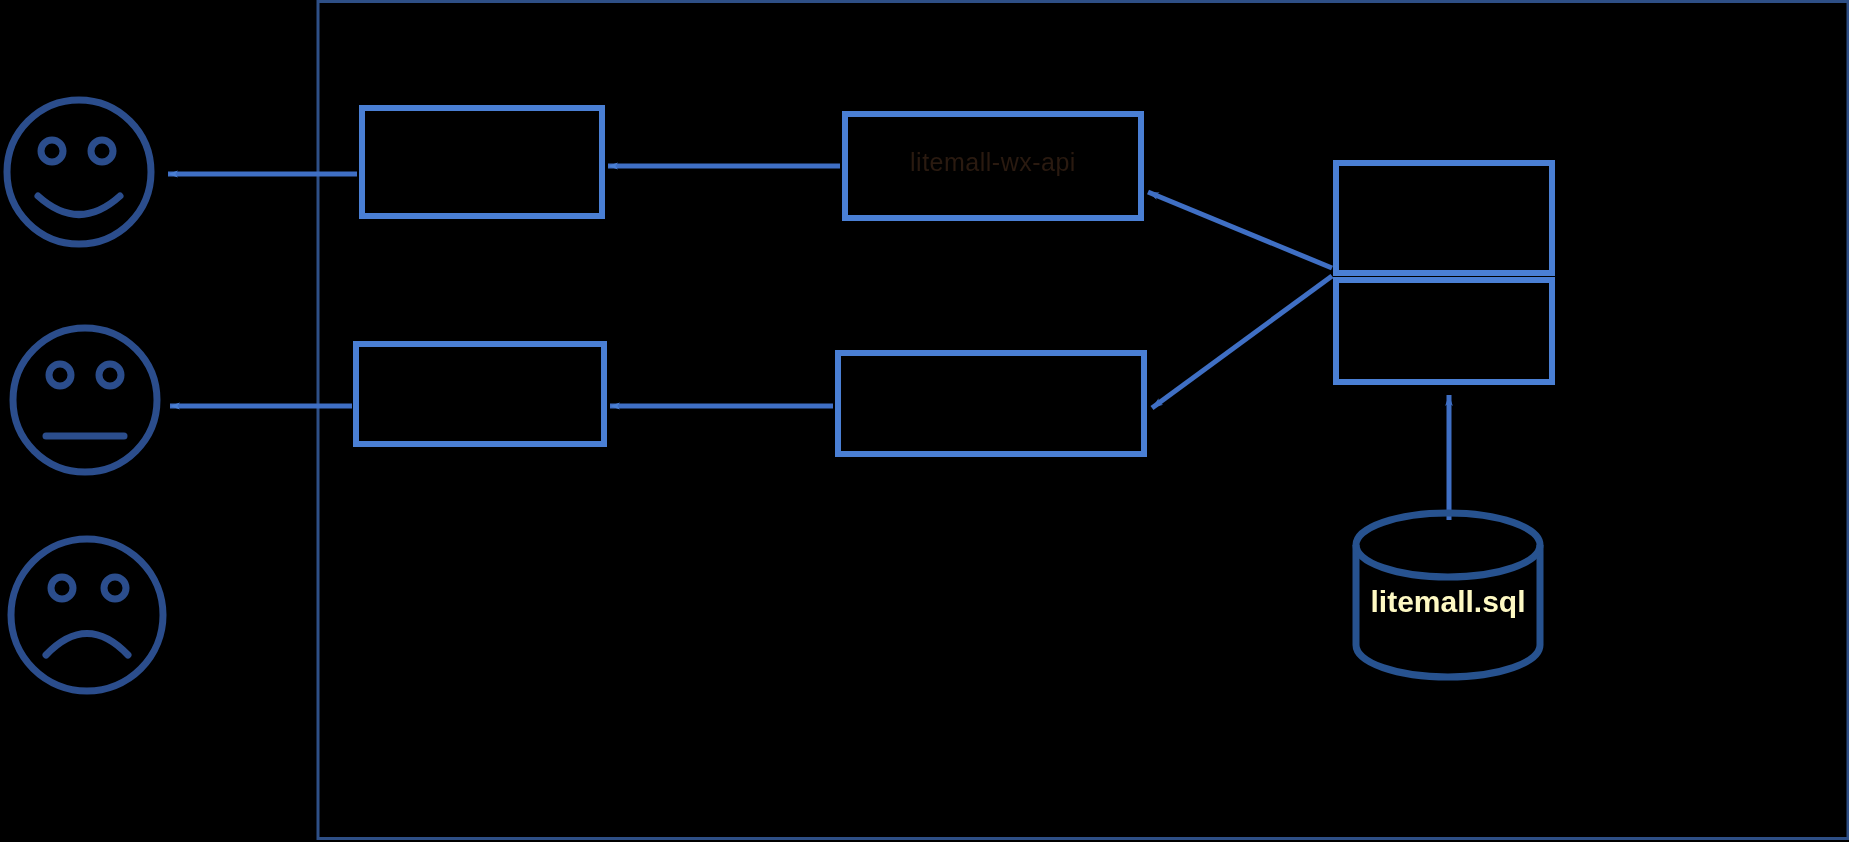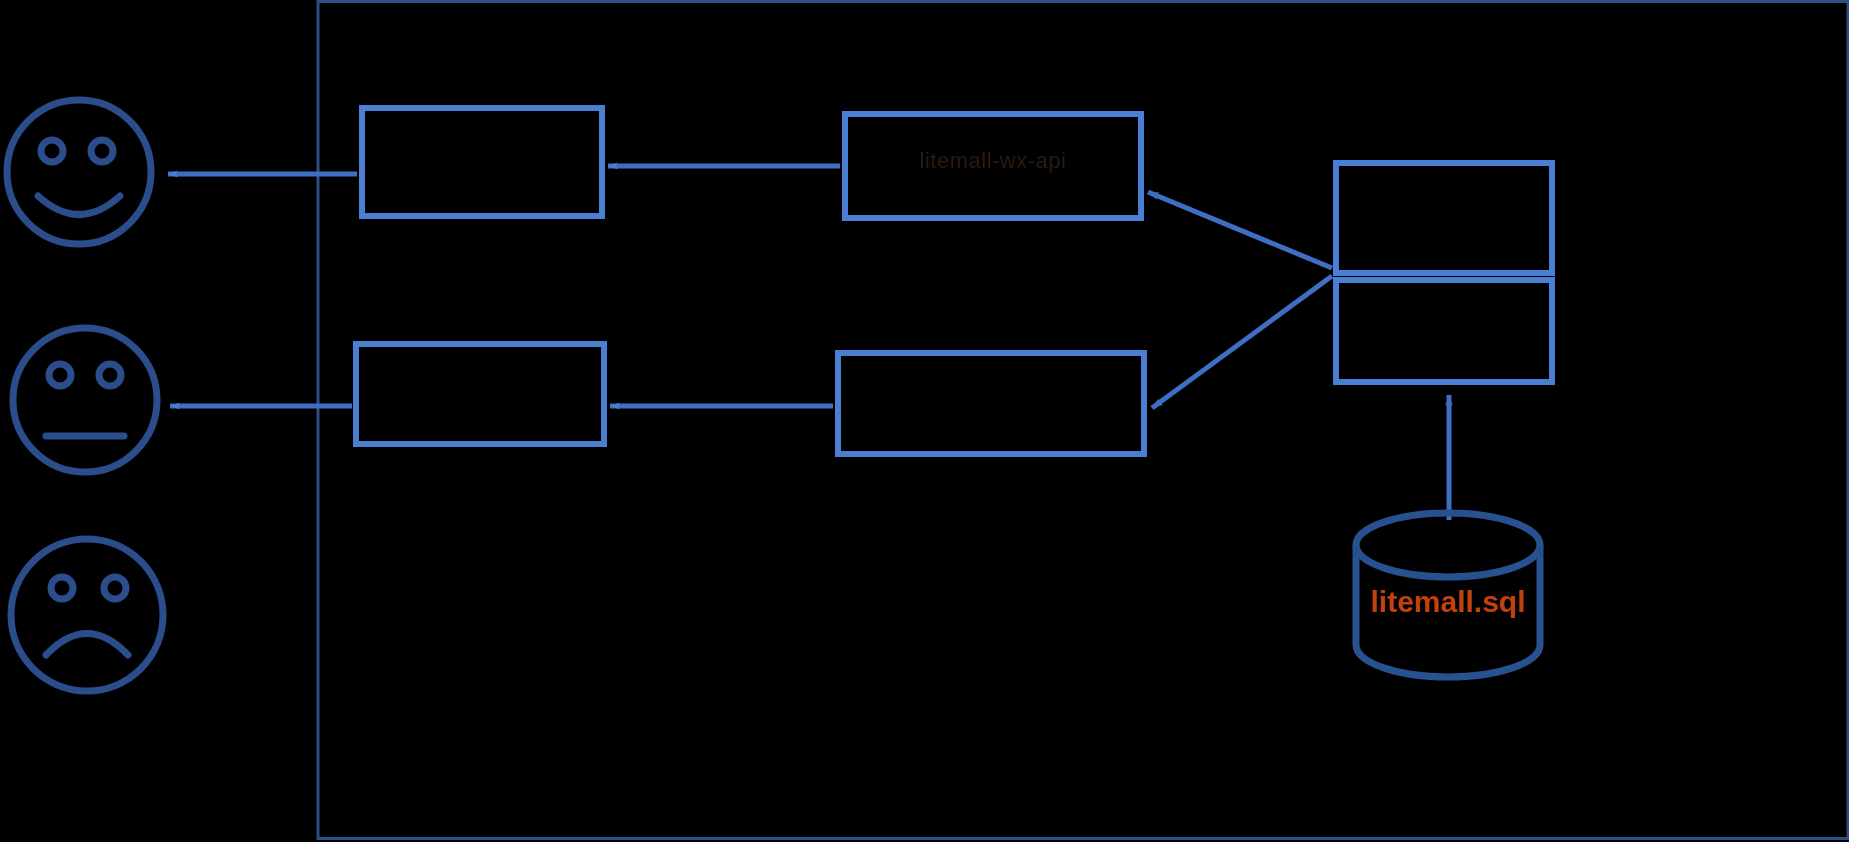--- a/index.html
+++ b/index.html
@@ -74,18 +74,18 @@
 
     <line x1="1449" y1="520" x2="1449" y2="395" stroke="#3f6fc4" stroke-width="5" marker-end="url(#ahd)"></line>
 
     <g fill="none" stroke="#27528f" stroke-width="7">
       <path d="M1356,545 L1356,645 A92,32 0 0 0 1540,645 L1540,545"></path>
       <ellipse cx="1448" cy="545" rx="92" ry="32"></ellipse>
     </g>
   </svg>
 
   <div class="lbl" style="left:845px;top:148px;width:296px;text-align:center;
-              color:#2a1a10;font-size:22px;letter-spacing:0.5px;">litemall-wx-api</div>
+              color:#2a1a10;font-size:25px;letter-spacing:0.5px;">litemall-wx-api</div>
 
   <div class="lbl" style="left:1356px;top:585px;width:184px;text-align:center;
-              color:#c2410c;font-size:30px;font-weight:bold;">litemall.sql</div>
+              color:#fef9c3;font-size:30px;font-weight:bold;">litemall.sql</div>
 
 </div>
 
 </body></html>

